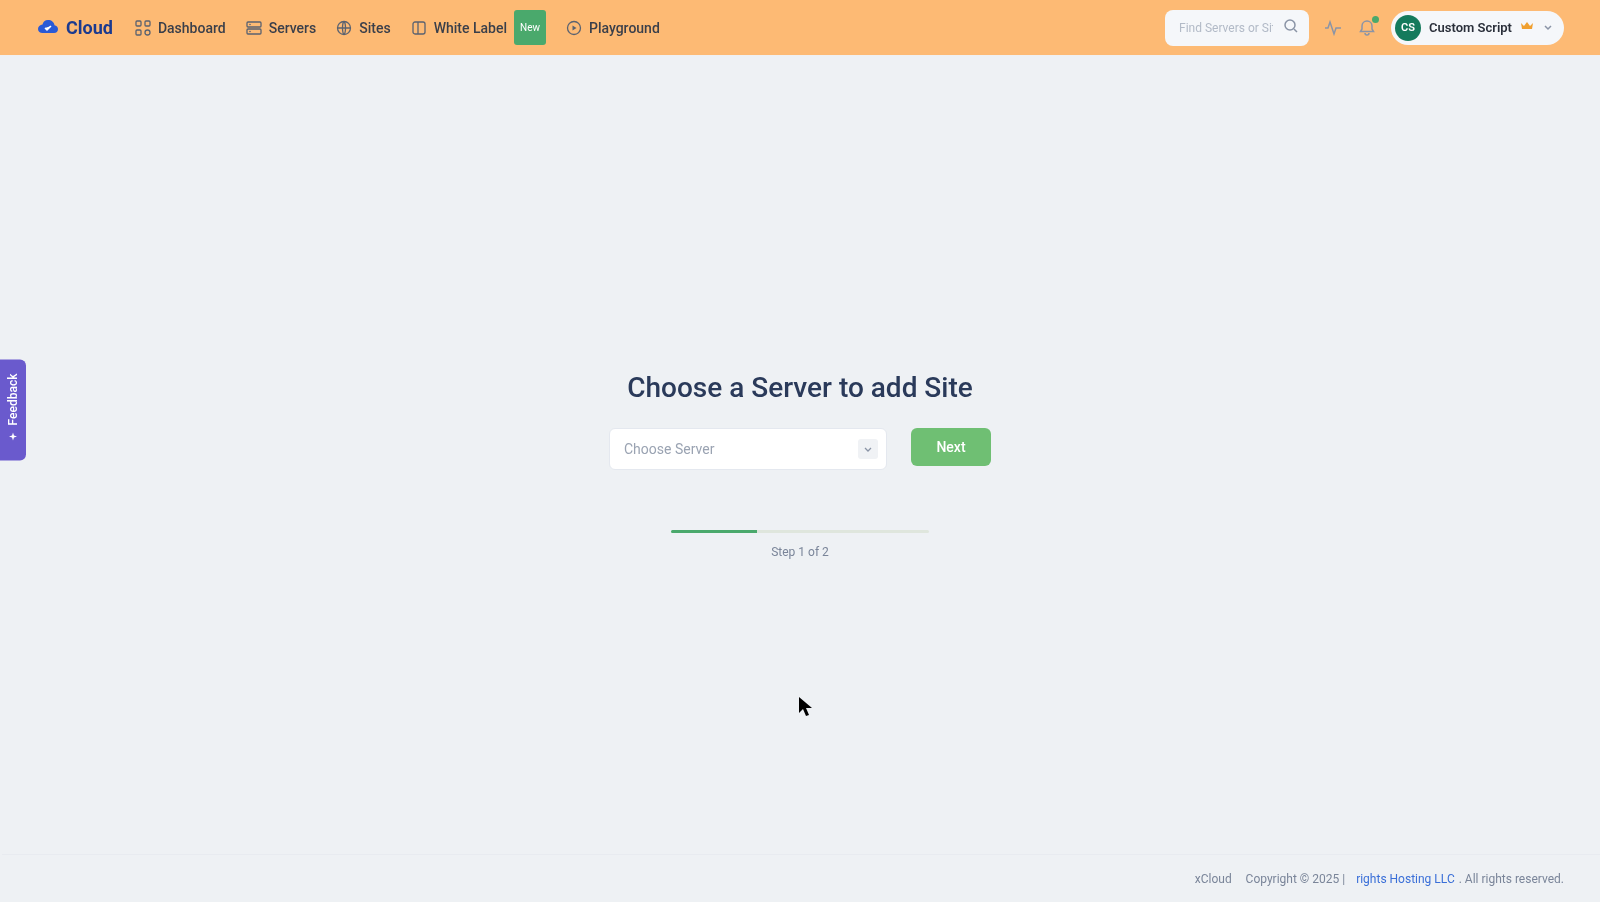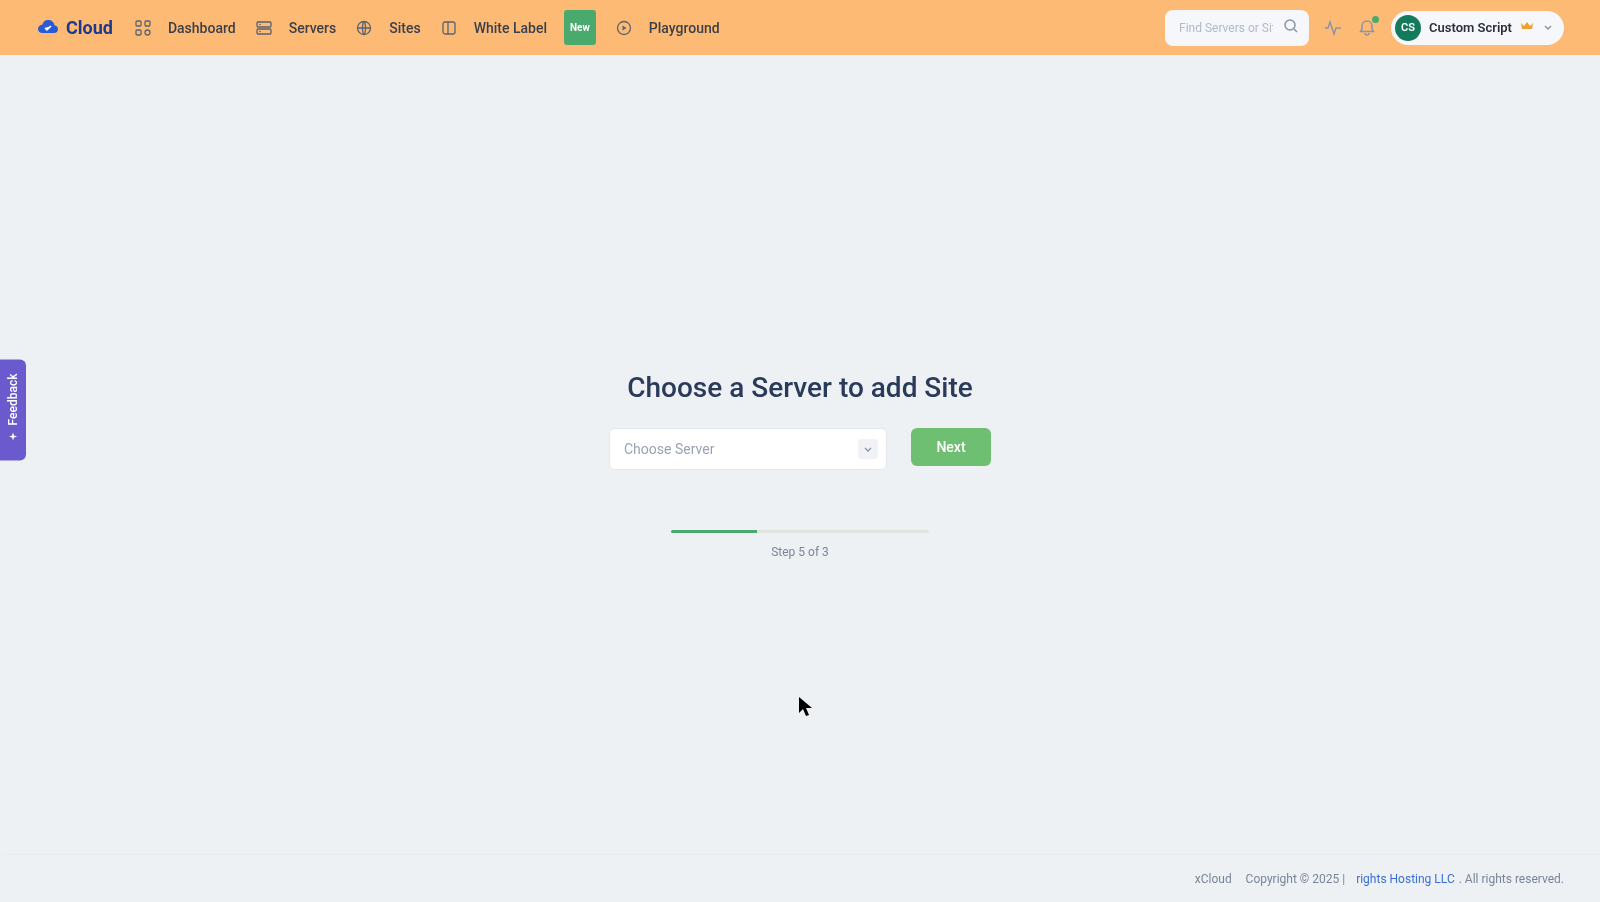--- a/index.html
+++ b/index.html
@@ -2,23 +2,23 @@
 <html><head>
 <meta charset="utf-8">
 <style>
 *{box-sizing:border-box;margin:0;padding:0;font-family:-apple-system,BlinkMacSystemFont,"Segoe UI",Roboto,"Helvetica Neue",Arial,sans-serif}
 body{background:#eef1f4;width:1600px;height:902px;overflow:hidden;position:relative}
 .header{height:56px;background:#fdba74;display:flex;align-items:center;padding:0 36px;justify-content:space-between;border-bottom:1px solid #f0f0f0}
 .header-left{display:flex;align-items:center;gap:22px}
 .logo{display:flex;align-items:center;gap:6px;color:#1b3a8f;font-weight:700;font-size:18px}
 .logo svg{width:24px;height:24px}
 .nav{display:flex;align-items:center;gap:20px}
-.nav-item{display:flex;align-items:center;gap:17px;color:#3a3f4a;font-size:14px;font-weight:500;cursor:pointer}
+.nav-item{display:flex;align-items:center;gap:7px;color:#3a3f4a;font-size:14px;font-weight:500;cursor:pointer}
 .nav-item .icon{color:#5a6270;display:inline-flex}
-.badge-new{background:#4aa96c;color:#fff;font-size:10px;padding:12px 6px;border-radius:3px;font-weight:700}
+.badge-new{background:#4aa96c;color:#fff;font-size:10px;padding:12px 6px;border-radius:3px;font-weight:400}
 .header-right{display:flex;align-items:center;gap:14px}
 .search-wrap{position:relative}
 .search{width:144px;height:36px;border:none;background:#f5f7fa;border-radius:8px;padding:0 36px 0 14px;font-size:12px;color:#8a94a6}
 .search::placeholder{color:#b2bac7}
 .search-icon{position:absolute;right:10px;top:50%;transform:translateY(-50%);color:#8a94a6}
 .hdr-icon{width:20px;height:20px;color:#8a94a6;cursor:pointer;position:relative}
 .notif-dot{position:absolute;top:-2px;right:-2px;width:7px;height:7px;background:#4aa96c;border-radius:50%}
 .user-chip{display:flex;align-items:center;gap:8px;background:#f5f7fa;border-radius:20px;padding:4px 10px 4px 4px;cursor:pointer}
 .avatar{width:26px;height:26px;border-radius:50%;background:#147a5c;color:#fff;display:flex;align-items:center;justify-content:center;font-size:11px;font-weight:600}
 .user-name{font-size:13px;font-weight:600;color:#2a2f3a}
@@ -146,21 +146,21 @@
             <path d="M2 4l3 3 3-3" fill="none" stroke="currentColor" stroke-width="1.3"></path>
           </svg>
         </span>
     </div>
     <button class="next-btn">Next</button>
   </div>
   <div class="progress-wrap">
     <div class="progress-bar">
       <div class="progress-fill"></div>
     </div>
-    <div class="step-text">Step 5 of 3</div>
+    <div class="step-text">Step 1 of 2</div>
   </div>
 </div>
 
 <div class="feedback-tab">
   <span class="feedback-label">Feedback</span>
   <span><svg width="12" height="12" viewBox="0 0 12 12">
         <path d="M6 1l1 3 3 1-3 1-1 3-1-3-3-1 3-1z" fill="#fff"></path>
       </svg></span>
 </div>
 

